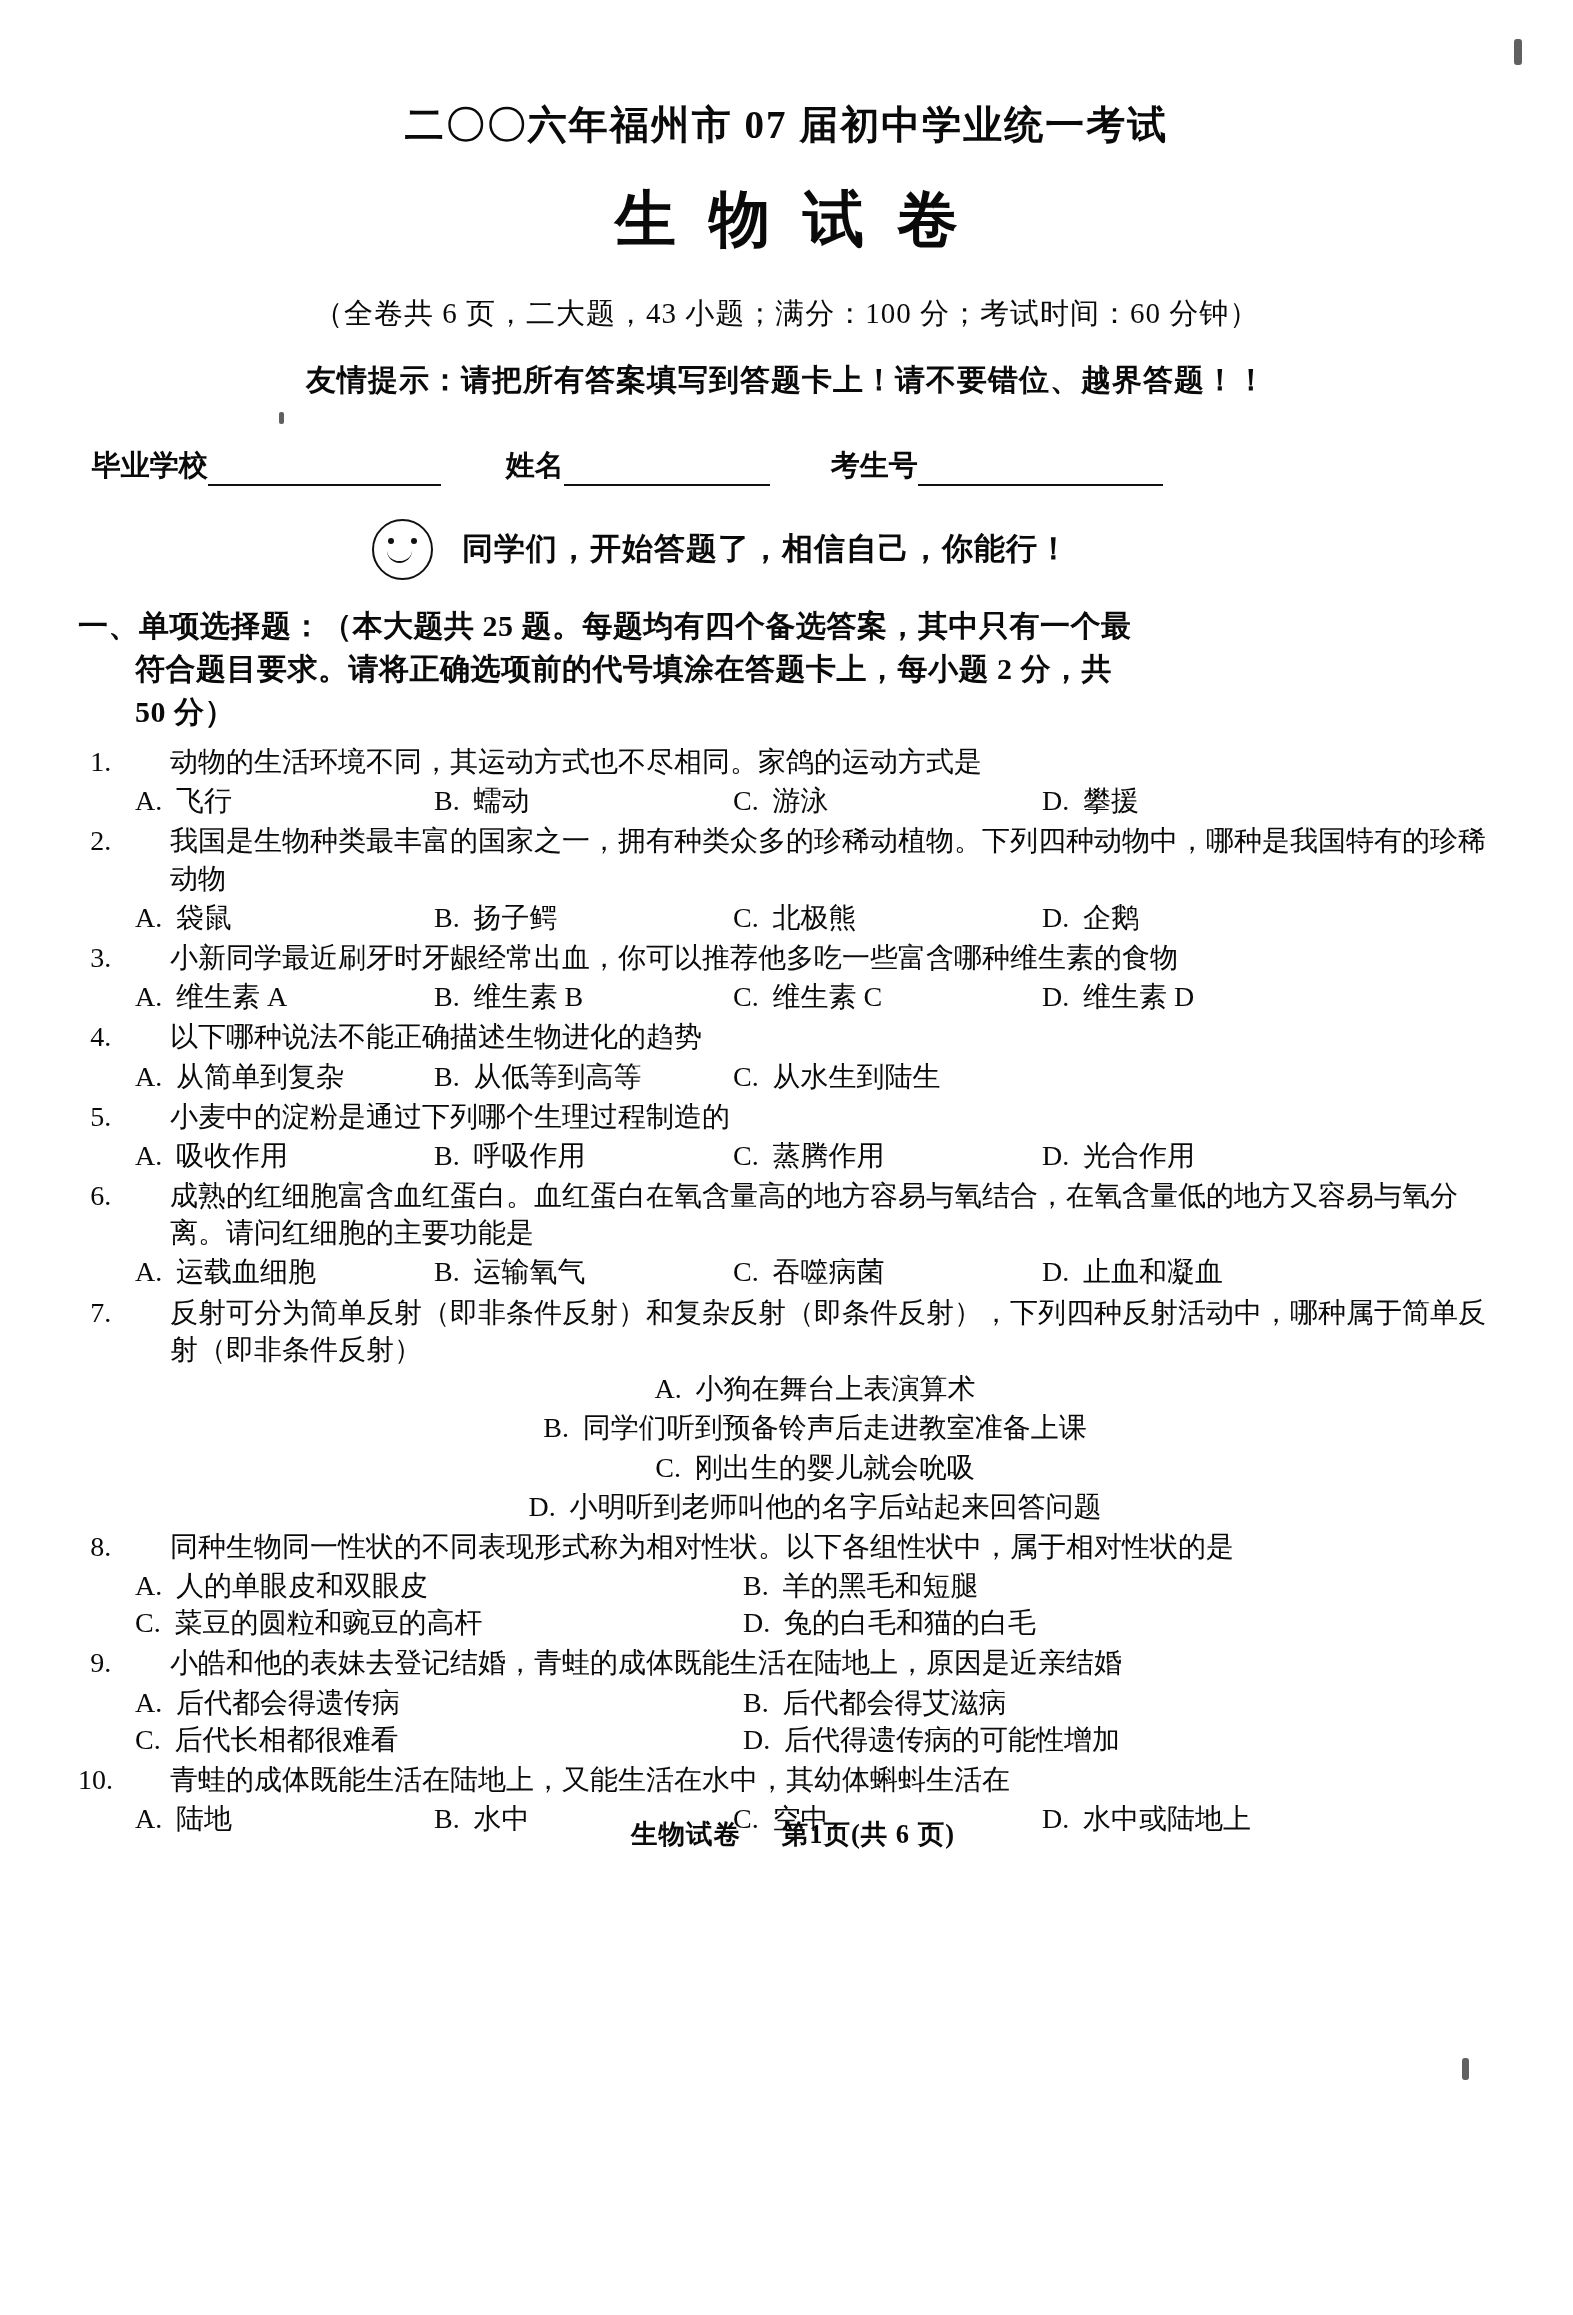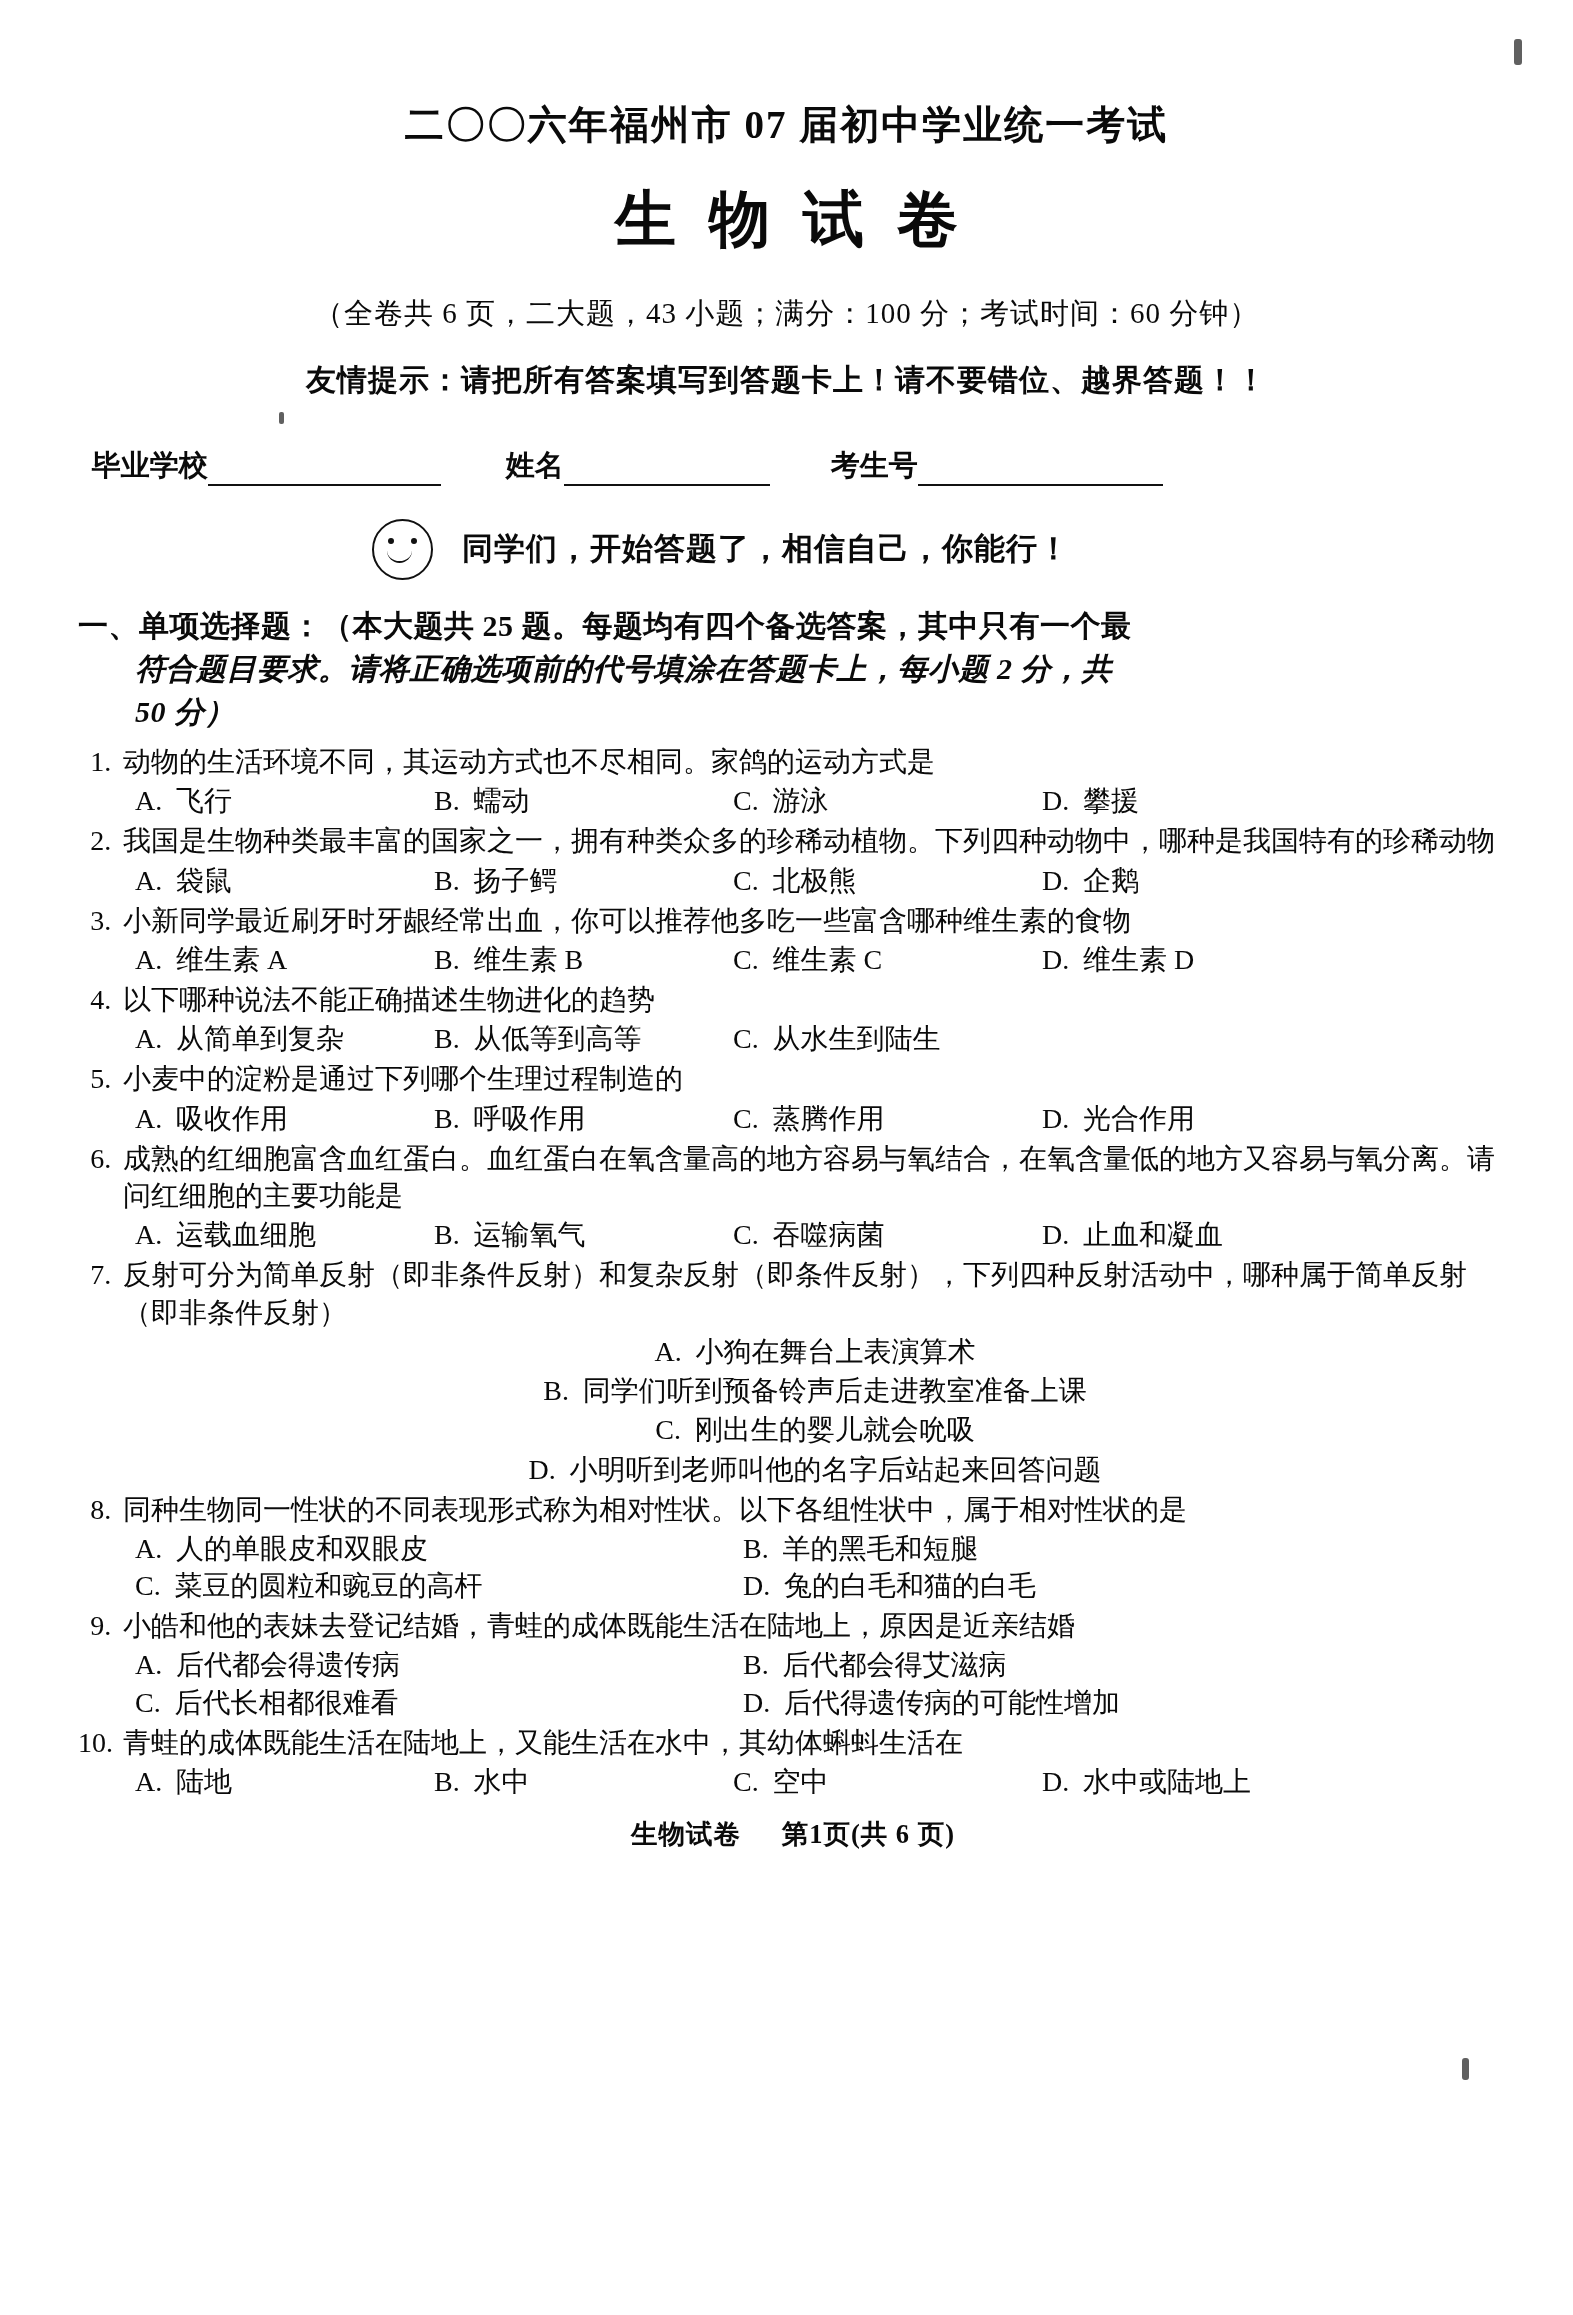--- a/index.html
+++ b/index.html
@@ -126,21 +126,21 @@
     font-size: 30px;
     font-weight: bold;
     line-height: 1.42;
     letter-spacing: 0.5px;
   }
   .section-head .ind {
     display: block;
     padding-left: 57px;
     text-indent: -57px;
   }
-  .section-head .line2 { padding-left: 57px; text-indent: 0; font-style: italic; }
+  .section-head .line2 { padding-left: 57px; text-indent: 0; }
 
   
   .questions { margin-top: 9.8px; }
   .q {
     font-size: 28px;
     line-height: 1.33;
     margin-bottom: 2.9px;
   }
   .q-stem {
     display: flex;
@@ -148,20 +148,21 @@
   }
   .q-num {
     width: 45px;
     flex: none;
     text-align: right;
     padding-right: 11.8px;
     box-sizing: border-box;
   }
   .q-text {
     flex: 1;
+    margin-left: 47px;
   }
   
   .opts {
     padding-left: 57px;
     display: grid;
     margin-top: 2px;
   }
   .opts.cols4 { grid-template-columns: 299px 299px 309px auto; }
   .opts.cols2 { grid-template-columns: 608px auto; }
   .opts.cols1 { grid-template-columns: auto; row-gap: 2px; text-align: center; }

